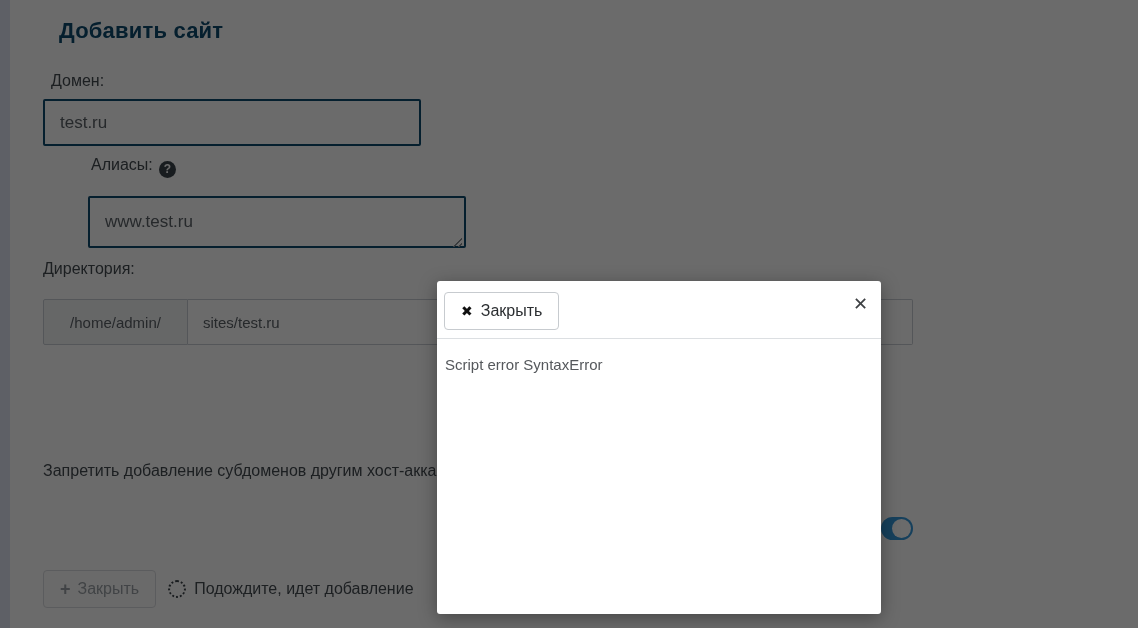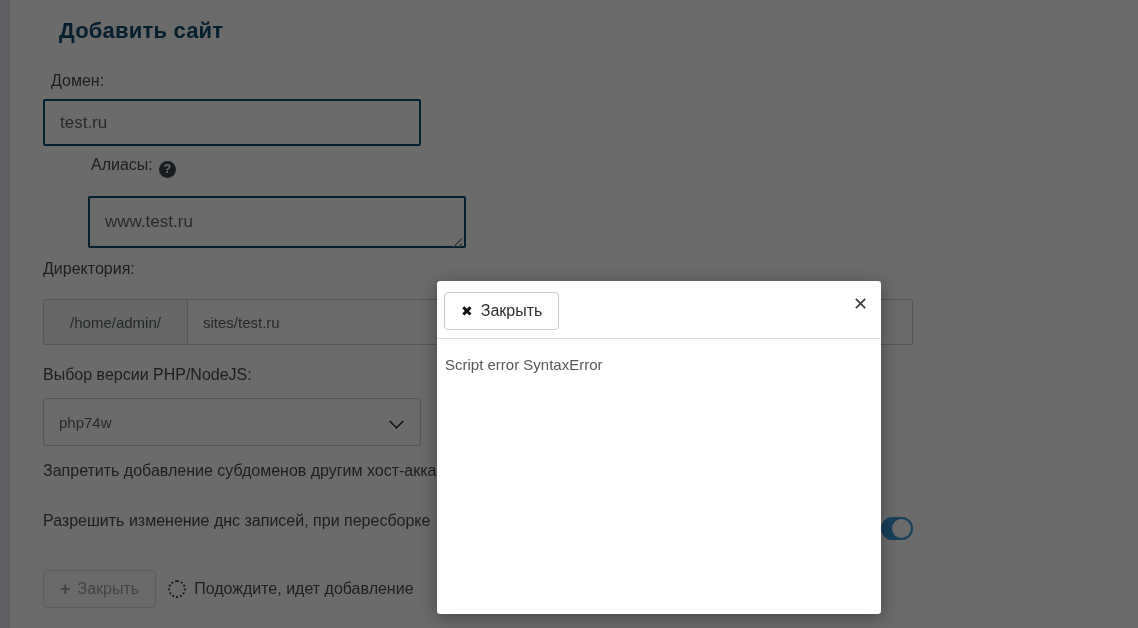--- a/index.html
+++ b/index.html
@@ -156,31 +156,25 @@
   </div>
   <textarea class="text-input inp-aliases" style="">www.test.ru</textarea>
   <div class="resize-grip"></div>
 
   <div class="field-label lbl-directory">Директория:</div>
   <div class="dir-group">
     <div class="dir-addon">/home/admin/</div>
     <input class="dir-input" type="text" value="sites/test.ru" style="">
   </div>
 
-  <div class="field-label lbl-php">Выбор версии PHP/NodeJS:</div>
-  <div class="select-box">
-    <span>php74w</span>
-    <span class="chevron-down"></span>
-  </div>
 
   <div class="toggle-row row-subdomains">
     <span class="row-label">Запретить добавление субдоменов другим хост-акка</span>
   </div>
   <div class="toggle-row row-dns">
-    <span class="row-label">Разрешить изменение днс записей, при пересборке</span>
     <span class="toggle">
       <span class="knob"></span>
     </span>
   </div>
 
   <div class="actions">
     <button class="add-button" disabled="">
       <span class="plus-icon">+</span>
       <span>Закрыть</span>
     </button>

